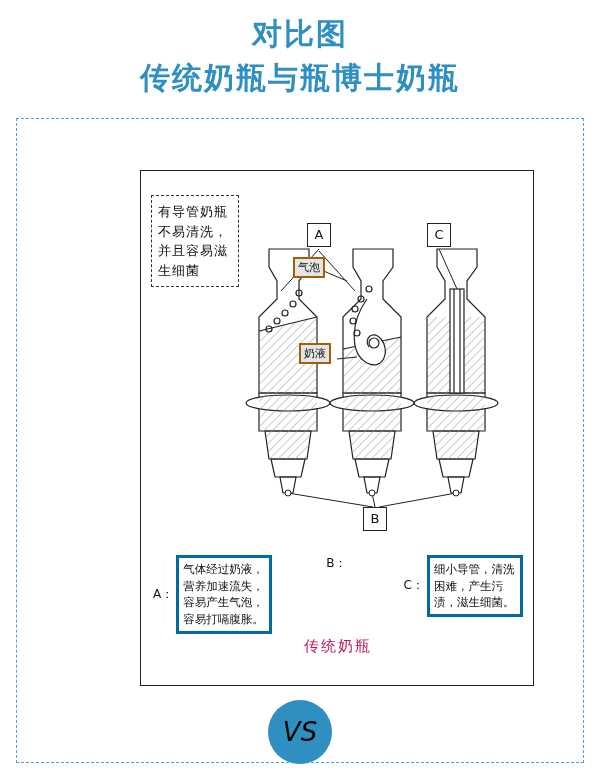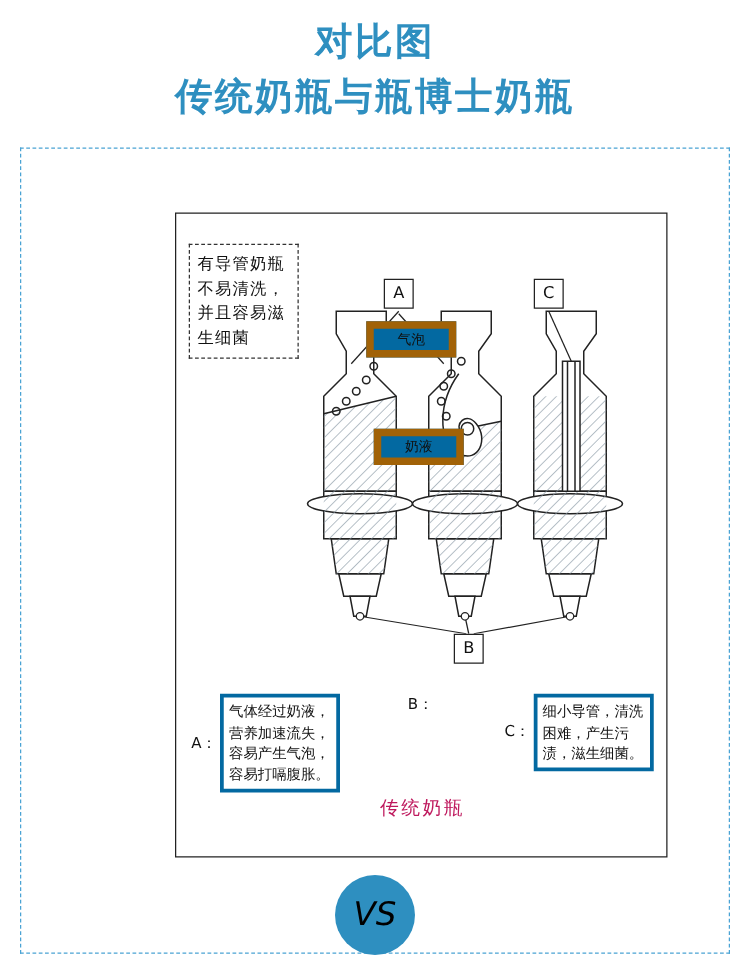--- a/index.html
+++ b/index.html
@@ -73,24 +73,24 @@
     font-family: "DejaVu Sans", sans-serif;
     text-align: center;
     color: #111;
     box-sizing: border-box;
   }
   .tag-A { left: 166px; top: 52px; width: 24px; height: 24px; line-height: 22px; }
   .tag-C { left: 286px; top: 52px; width: 24px; height: 24px; line-height: 22px; }
   .tag-B { left: 222px; top: 336px; width: 24px; height: 24px; line-height: 22px; }
   .small-note {
     position: absolute;
-    border: 6px solid #a16207;
-    background: #0369a1;
+    border: 2px solid #a16207;
+    background: #e5e5e5;
     font-size: 11px;
-    padding: 1px 19px;
+    padding: 1px 3px;
     font-family: "DejaVu Sans", sans-serif;
     color: #111;
     box-sizing: border-box;
   }
   .note-bubble { left: 152px; top: 86px; }
   .note-milk { left: 158px; top: 172px; }
   .legend-row {
     position: absolute;
     left: 12px;
     top: 384px;

